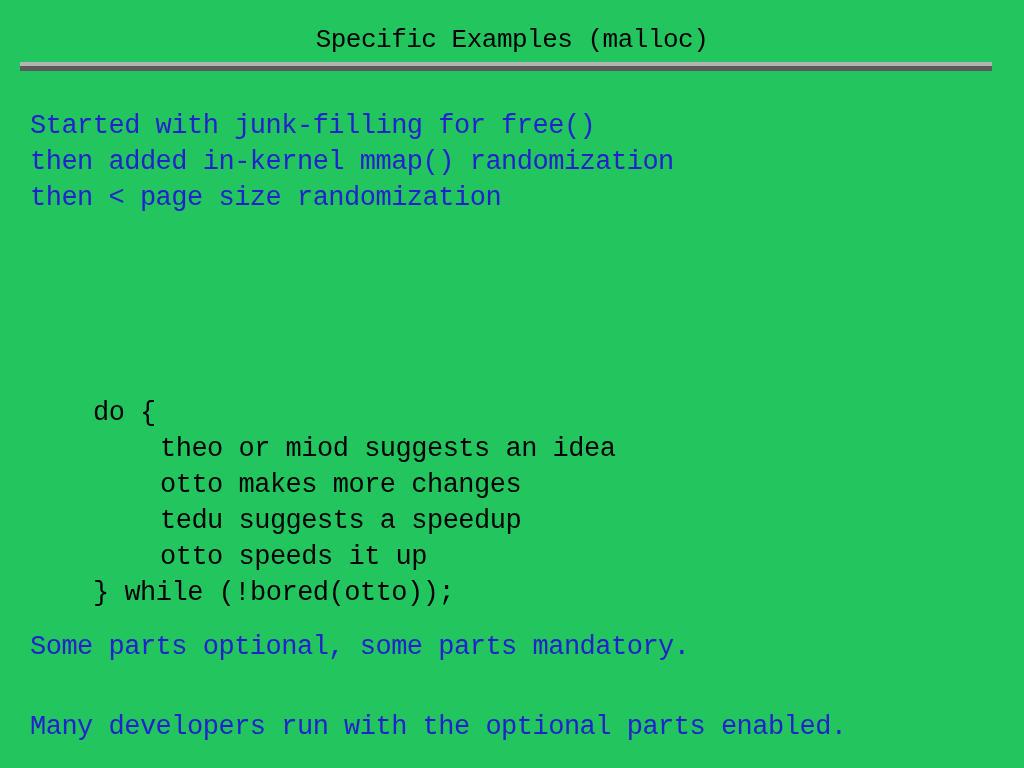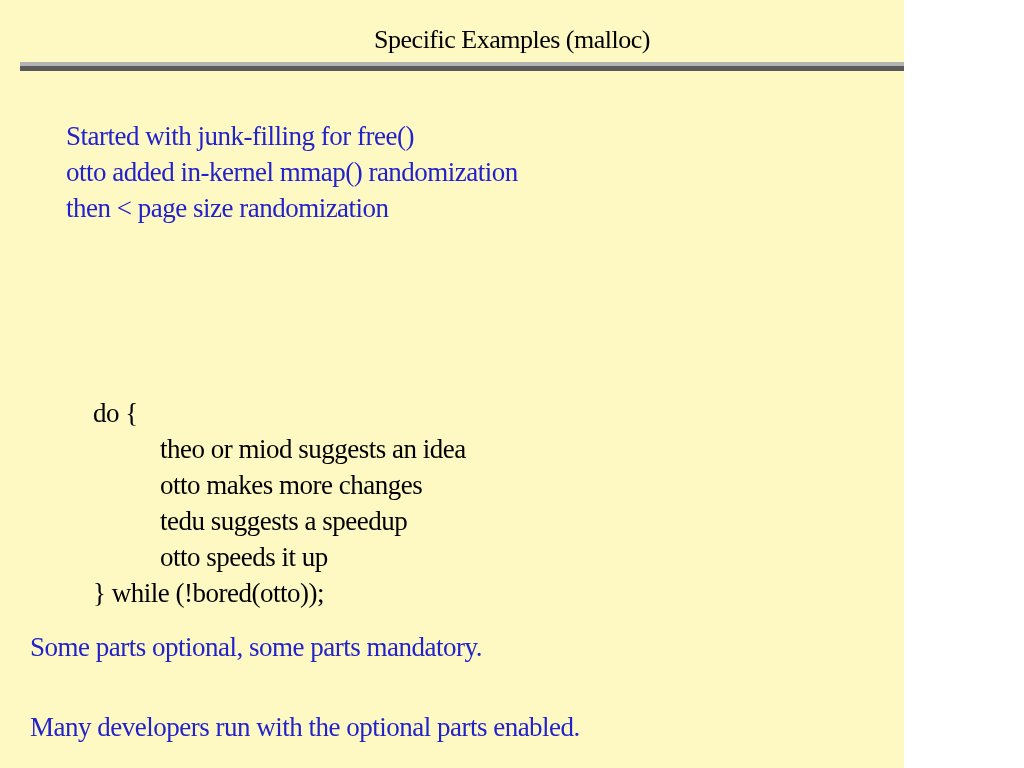--- a/index.html
+++ b/index.html
@@ -2,25 +2,25 @@
 <html><head>
 <meta charset="utf-8">
 <style>
   html, body {
     margin: 0;
     padding: 0;
     background: #ffffff;
   }
   .slide {
     position: relative;
-    width: 904px;
+    width: 1024px;
     height: 768px;
-    background: #fef9c3;
+    background: #22c55e;
     overflow: hidden;
-    font-family: Liberation Serif, serif;
+    font-family: Liberation Mono, monospace;
   }
   .slide-title {
     position: absolute;
     top: 22px;
     left: 0;
     width: 1024px;
     text-align: center;
     font-size: 26px;
     line-height: 36px;
     color: #000000;
@@ -43,23 +43,22 @@
   }
   .textline {
     white-space: pre;
     font-size: 27px;
     line-height: 36px;
     letter-spacing: -0.5px;
   }
   .intro-block {
     position: absolute;
     left: 30px;
-    top: 118px;
+    top: 108px;
     color: #2222cc;
-    margin-left: 36px;
   }
   .code-block {
     position: absolute;
     left: 30px;
     top: 369px;
     color: #000000;
     margin-top: 26px;
   }
   .indent-1 { padding-left: 63px; }
   .indent-2 { padding-left: 130px; }
@@ -83,21 +82,21 @@
 
   <div class="slide-title">Specific Examples (malloc)</div>
 
   <div class="title-divider">
     <div class="rule-light"></div>
     <div class="rule-dark"></div>
   </div>
 
   <div class="intro-block">
     <div class="textline">Started with junk-filling for free()</div>
-    <div class="textline">otto added in-kernel mmap() randomization</div>
+    <div class="textline">then added in-kernel mmap() randomization</div>
     <div class="textline">then &lt; page size randomization</div>
   </div>
 
   <div class="code-block">
     <div class="textline indent-1">do {</div>
     <div class="textline indent-2">theo or miod suggests an idea</div>
     <div class="textline indent-2">otto makes more changes</div>
     <div class="textline indent-2">tedu suggests a speedup</div>
     <div class="textline indent-2">otto speeds it up</div>
     <div class="textline indent-1">} while (!bored(otto));</div>

